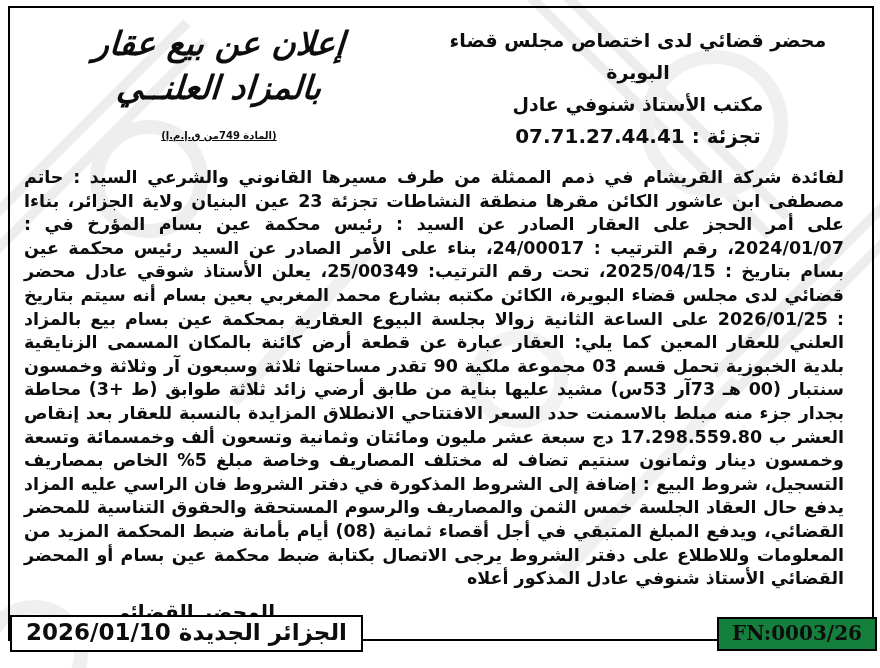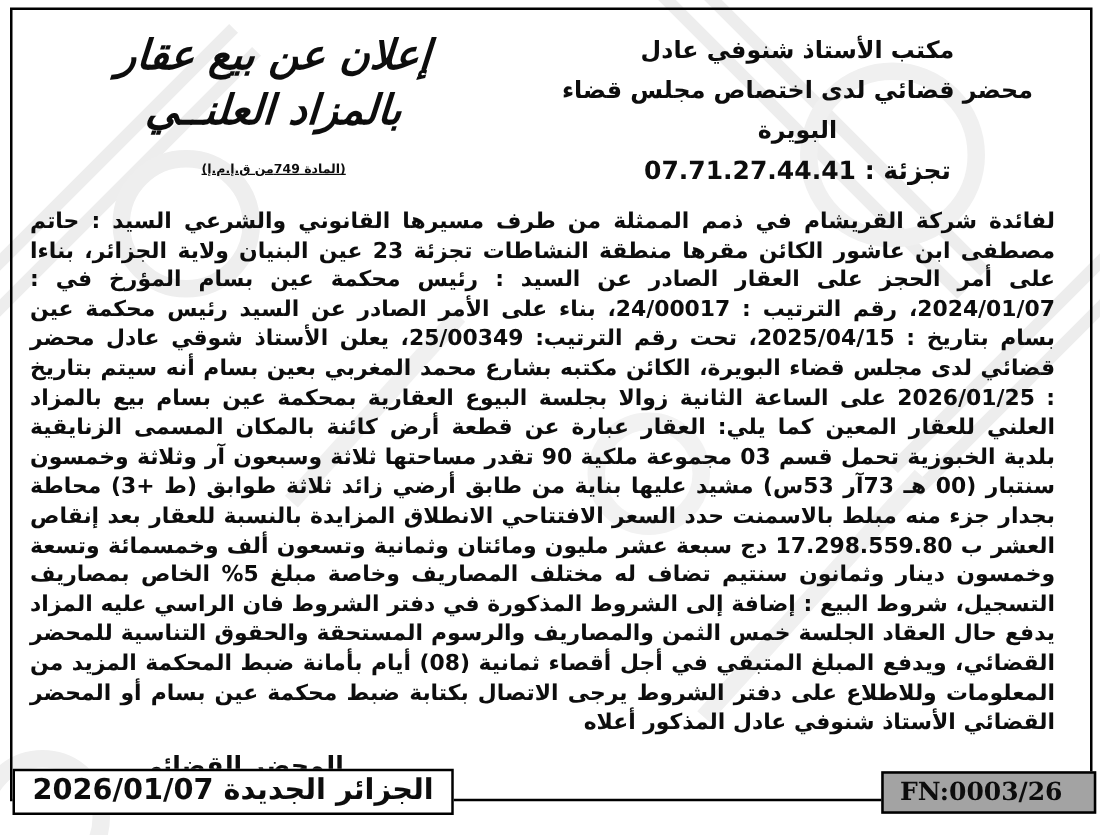--- a/index.html
+++ b/index.html
@@ -100,23 +100,23 @@
     border:2.5px solid #000;
     padding:2px 14px 5px 14px;
     font-size:23px;
     font-weight:bold;
     direction:rtl;
     white-space:nowrap;
   }
   .box-ref{
     position:absolute;
     right:3px;top:617px;
-    background:#a3a3a3;
+    background:#15803d;
     border:2px solid #000;
-    padding:2px 25px 4px 13px;
+    padding:2px 13px 4px 13px;
     font-size:20px;
     font-weight:bold;
     font-family:"DejaVu Serif", serif;
     white-space:nowrap;
   }
 </style>
 </head>
 <body>
 
 <div class="page">
@@ -128,33 +128,33 @@
   <div class="wm wm-ring r2"></div>
   <div class="wm wm-ring r3"></div>
   <div class="wm wm-ring r4"></div>
   <div class="wm wm-bar b1"></div>
   <div class="wm wm-bar b2"></div>
 
   <div class="frame">
 
     <div class="header">
       <div class="office" dir="rtl">
+        <div class="office-line">محضر قضائي لدى اختصاص مجلس قضاء البويرة</div>
         <div class="office-line">مكتب الأستاذ شنوفي عادل</div>
-        <div class="office-line">محضر قضائي لدى اختصاص مجلس قضاء البويرة</div>
         <div class="office-line phone">تجزئة : 07.71.27.44.41</div>
       </div>
       <div class="title-block" dir="rtl">
         <div class="title-line">إعلان عن بيع عقار</div>
         <div class="title-line">بالمزاد العلنــي</div>
         <div class="title-article">(المادة 749من ق.إ.م.إ)</div>
       </div>
     </div>
 
     <p class="body-text">لفائدة شركة القريشام في ذمم الممثلة من طرف مسيرها القانوني والشرعي السيد : حاتم مصطفى ابن عاشور الكائن مقرها منطقة النشاطات تجزئة 23 عين البنيان ولاية الجزائر، بناءا على أمر الحجز على العقار الصادر عن السيد : رئيس محكمة عين بسام المؤرخ في : 2024/01/07، رقم الترتيب : 24/00017، بناء على الأمر الصادر عن السيد رئيس محكمة عين بسام بتاريخ : 2025/04/15، تحت رقم الترتيب: 25/00349، يعلن الأستاذ شوقي عادل محضر قضائي لدى مجلس قضاء البويرة، الكائن مكتبه بشارع محمد المغربي بعين بسام أنه سيتم بتاريخ : 2026/01/25 على الساعة الثانية زوالا بجلسة البيوع العقارية بمحكمة عين بسام بيع بالمزاد العلني للعقار المعين كما يلي: العقار عبارة عن قطعة أرض كائنة بالمكان المسمى الزنايقية بلدية الخبوزية تحمل قسم 03 مجموعة ملكية 90 تقدر مساحتها ثلاثة وسبعون آر وثلاثة وخمسون سنتبار (00 هـ 73آر 53س) مشيد عليها بناية من طابق أرضي زائد ثلاثة طوابق (ط +3) محاطة بجدار جزء منه مبلط بالاسمنت حدد السعر الافتتاحي الانطلاق المزايدة بالنسبة للعقار بعد إنقاص العشر ب 17.298.559.80 دج سبعة عشر مليون ومائتان وثمانية وتسعون ألف وخمسمائة وتسعة وخمسون دينار وثمانون سنتيم تضاف له مختلف المصاريف وخاصة مبلغ 5% الخاص بمصاريف التسجيل، شروط البيع : إضافة إلى الشروط المذكورة في دفتر الشروط فان الراسي عليه المزاد يدفع حال العقاد الجلسة خمس الثمن والمصاريف والرسوم المستحقة والحقوق التناسية للمحضر القضائي، ويدفع المبلغ المتبقي في أجل أقصاء ثمانية (08) أيام بأمانة ضبط المحكمة المزيد من المعلومات وللاطلاع على دفتر الشروط يرجى الاتصال بكتابة ضبط محكمة عين بسام أو المحضر القضائي الأستاذ شنوفي عادل المذكور أعلاه</p>
 
     <div class="signature">المحضر القضائي</div>
 
   </div>
 
-  <div class="box-news">الجزائر الجديدة 2026/01/07</div>
+  <div class="box-news">الجزائر الجديدة 2026/01/10</div>
   <div class="box-ref">FN:0003/26</div>
 
 </div>
 
 </body></html>

